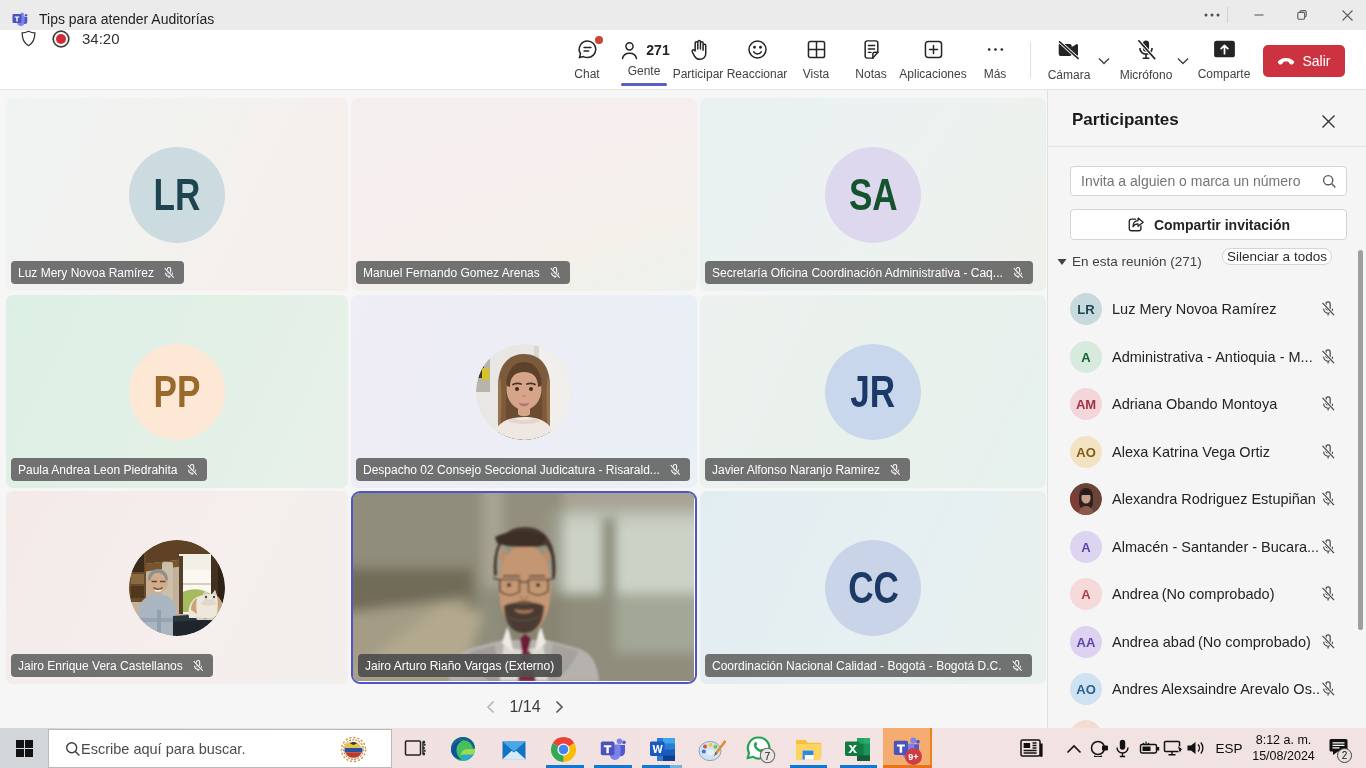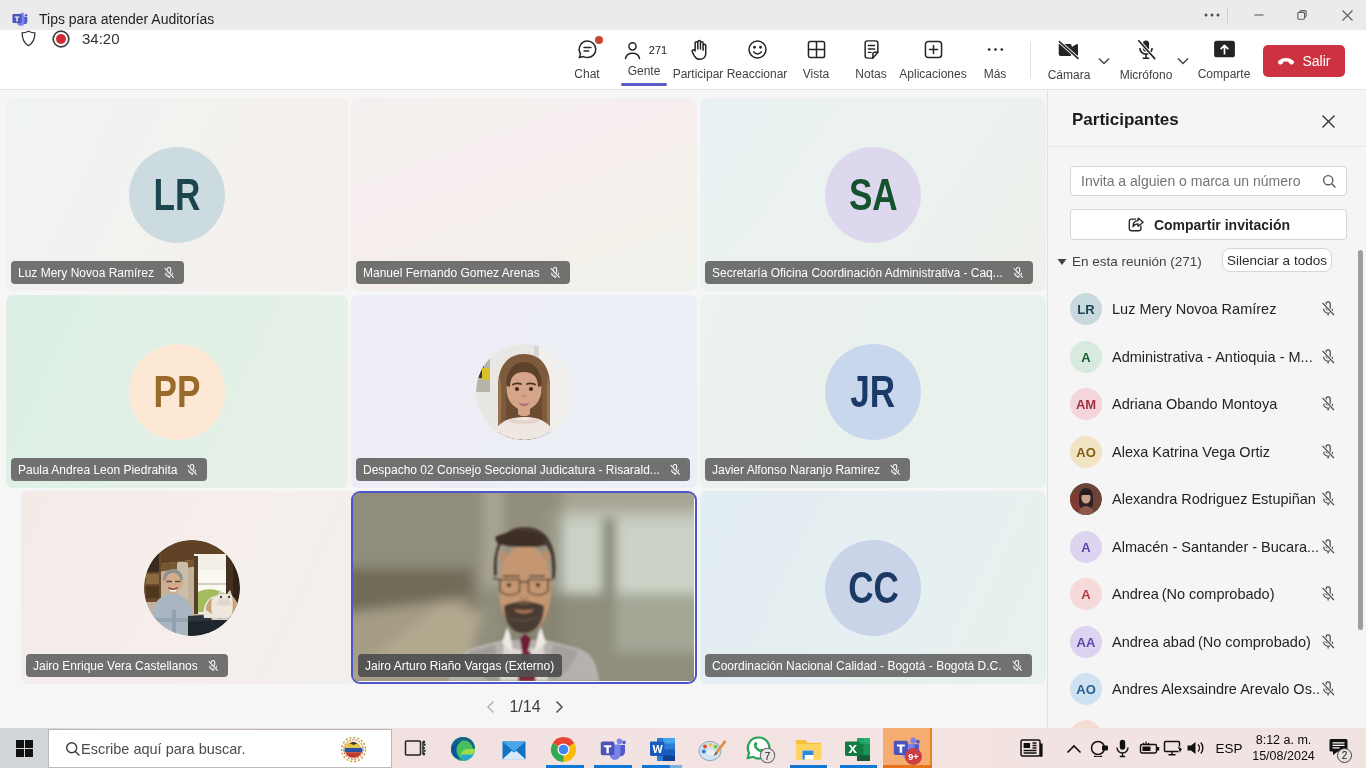--- a/index.html
+++ b/index.html
@@ -82,21 +82,21 @@
     <div style="position:absolute;right:-4px;top:-2px;width:8px;height:8px;border-radius:50%;background:#c74634"></div>
   </div>
   <div class="lbl">Chat</div>
 </div>
 <div class="navitem" style="left:613px;top:38px;width:62px">
   <div style="display:flex;align-items:center;justify-content:center;gap:5px;height:24px">
     <svg width="23" height="23" viewBox="0 0 20 20" fill="none" stroke="#242424" stroke-width="1.3" stroke-linecap="round">
           <circle cx="10" cy="6.4" r="3.1"></circle>
           <path d="M3.9 17c.6-3 3-4.6 6.1-4.6s5.5 1.6 6.1 4.6"></path>
         </svg>
-    <span style="font-size:11px;font-weight:400;color:#242424">271</span>
+    <span style="font-size:14px;font-weight:700;color:#242424">271</span>
   </div>
   <div class="lbl">Gente</div>
   <div style="position:absolute;left:8px;right:8px;bottom:-8px;height:3px;border-radius:2px;background:#5b5fc7"></div>
 </div>
 <div class="navitem" style="left:663px;top:38px;width:70px">
   <svg width="23" height="23" viewBox="0 0 20 20" fill="none" stroke="#242424" stroke-width="1.3" stroke-linecap="round" stroke-linejoin="round">
         <path d="M7.1 11.2V4.4a1.15 1.15 0 0 1 2.3 0v5.1V3.4a1.15 1.15 0 0 1 2.3 0v6.1V4.4a1.15 1.15 0 0 1 2.3 0v6.3V6.6a1.15 1.15 0 0 1 2.3 0v7c0 2.8-2.2 4.9-5 4.9-2.4 0-3.8-1-4.8-2.8L4.6 12c-.7-1.2.9-2.3 1.8-1.3z"></path>
       </svg>
   <div class="lbl">Participar</div>
 </div>
@@ -274,21 +274,21 @@
       </div>
   <div class="chipname">Javier Alfonso Naranjo Ramirez
     <svg width="14" height="14" viewBox="0 0 20 20" fill="none" stroke="#fff" stroke-width="1.5">
           <rect x="7.8" y="2" width="4.6" height="9" rx="2.3"></rect>
           <path d="M5.2 9.8a4.9 4.9 0 0 0 9.8 0M10.1 14.7v2.6"></path>
           <path d="M3.6 2.8l13.2 14" stroke="#6a6a6a" stroke-width="3.2"></path>
           <path d="M3.9 3.1l12.8 13.6" stroke="#fff" stroke-width="1.5"></path>
         </svg>
   </div>
 </div>
-<div class="tile" style="left:21px;top:491px;width:342px;height:193px;background:linear-gradient(115deg,#f4ebe9 0%,#f5eeec 50%,#f2efed 100%)">
+<div class="tile" style="left:6px;top:491px;width:342px;height:193px;background:linear-gradient(115deg,#f4ebe9 0%,#f5eeec 50%,#f2efed 100%)">
   <div class="avatar" style="width:96px;height:96px;overflow:hidden">
     <svg width="96" height="96" viewBox="0 0 96 96">
       <defs>
             <clipPath id="cm">
               <circle cx="48" cy="48" r="48"></circle>
             </clipPath>
           </defs>
       <g clip-path="url(#cm)">
         <rect width="96" height="96" fill="#c2b19b"></rect>
         <path d="M0 0h96v14L0 26z" fill="#5f4226"></path>
@@ -428,21 +428,21 @@
     <svg width="18" height="17" viewBox="0 0 20 19">
         <path d="M9.5 3.5H5A2.5 2.5 0 0 0 2.5 6v8A2.5 2.5 0 0 0 5 16.5h8a2.5 2.5 0 0 0 2.5-2.5v-3" fill="none" stroke="#242424" stroke-width="1.5" stroke-linecap="round"></path>
         <path d="M12.3 8.8c-3 0-4.6 1.4-5.6 3.3-.2-4 1.6-6.8 5.6-7V2.3L18 6.9l-5.7 4.6z" fill="none" stroke="#242424" stroke-width="1.4" stroke-linejoin="round"></path>
       </svg>
     <span style="font-size:14px;font-weight:700;color:#242424">Compartir invitación</span>
   </div>
   <svg style="position:absolute;left:10px;top:168px" width="10" height="8" viewBox="0 0 10 8">
       <path d="M0.5 1h9L5 7z" fill="#424242"></path>
     </svg>
   <div style="position:absolute;left:25px;top:164px;font-size:13.5px;color:#424242">En esta reunión (271)</div>
-  <div style="position:absolute;left:175px;top:158px;width:110px;height:24px;background:#fff;border:1px solid #d6d4d4;border-radius:8px;display:flex;align-items:center;justify-content:center;font-size:13.5px;font-weight:400;color:#2b2b2b">Silenciar a todos</div>
+  <div style="position:absolute;left:175px;top:158px;width:110px;height:17px;background:#fff;border:1px solid #d6d4d4;border-radius:8px;display:flex;align-items:center;justify-content:center;font-size:13.5px;font-weight:400;color:#2b2b2b">Silenciar a todos</div>
   <div id="plist">
   <div class="prow" style="top:195px">
         <div class="pav" style="background:#c8d9de;color:#1d454f">LR</div>
         <div class="pname">Luz Mery Novoa Ramírez</div>
         <svg class="pmic" viewBox="0 0 20 20" fill="none" stroke="#424242" stroke-width="1.3">
           <rect x="7.8" y="2" width="4.6" height="9" rx="2.3"></rect>
           <path d="M5.2 9.8a4.9 4.9 0 0 0 9.8 0M10.1 14.7v2.6"></path>
           <path d="M3.6 2.8l13.2 14" stroke="#f6f5f5" stroke-width="3"></path>
           <path d="M3.9 3.1l12.8 13.6" stroke="#424242" stroke-width="1.3"></path>
         </svg>

